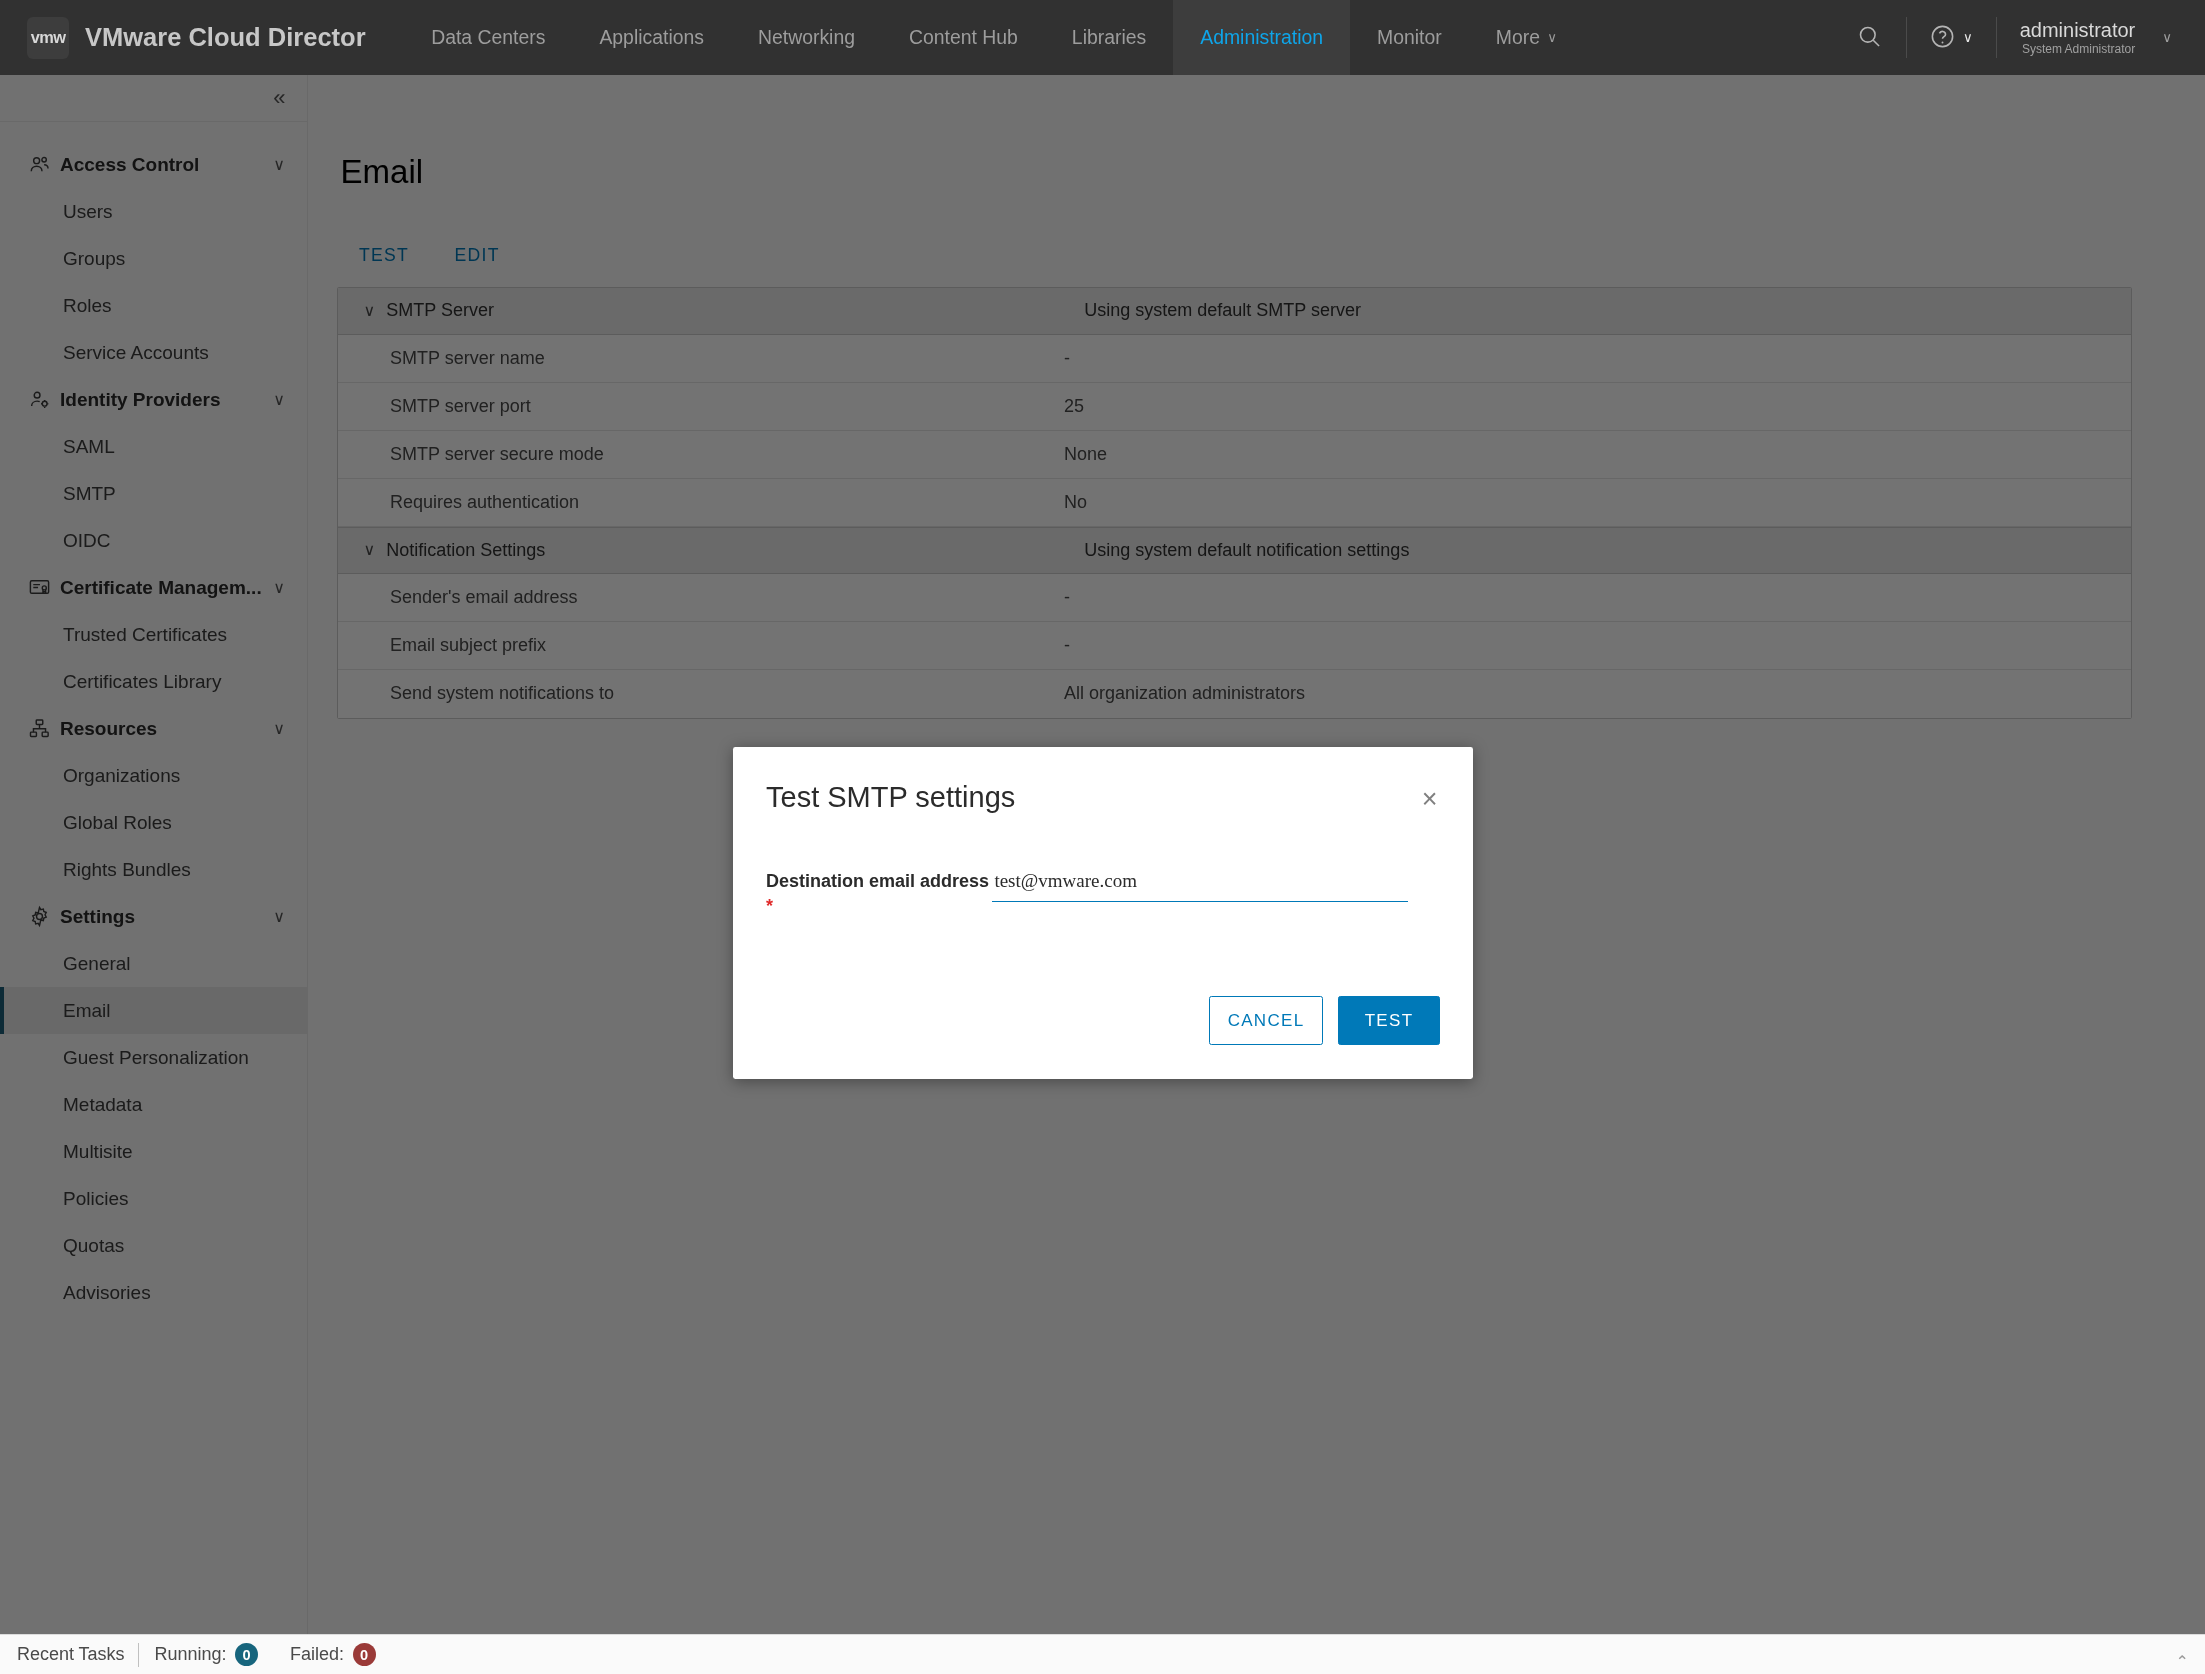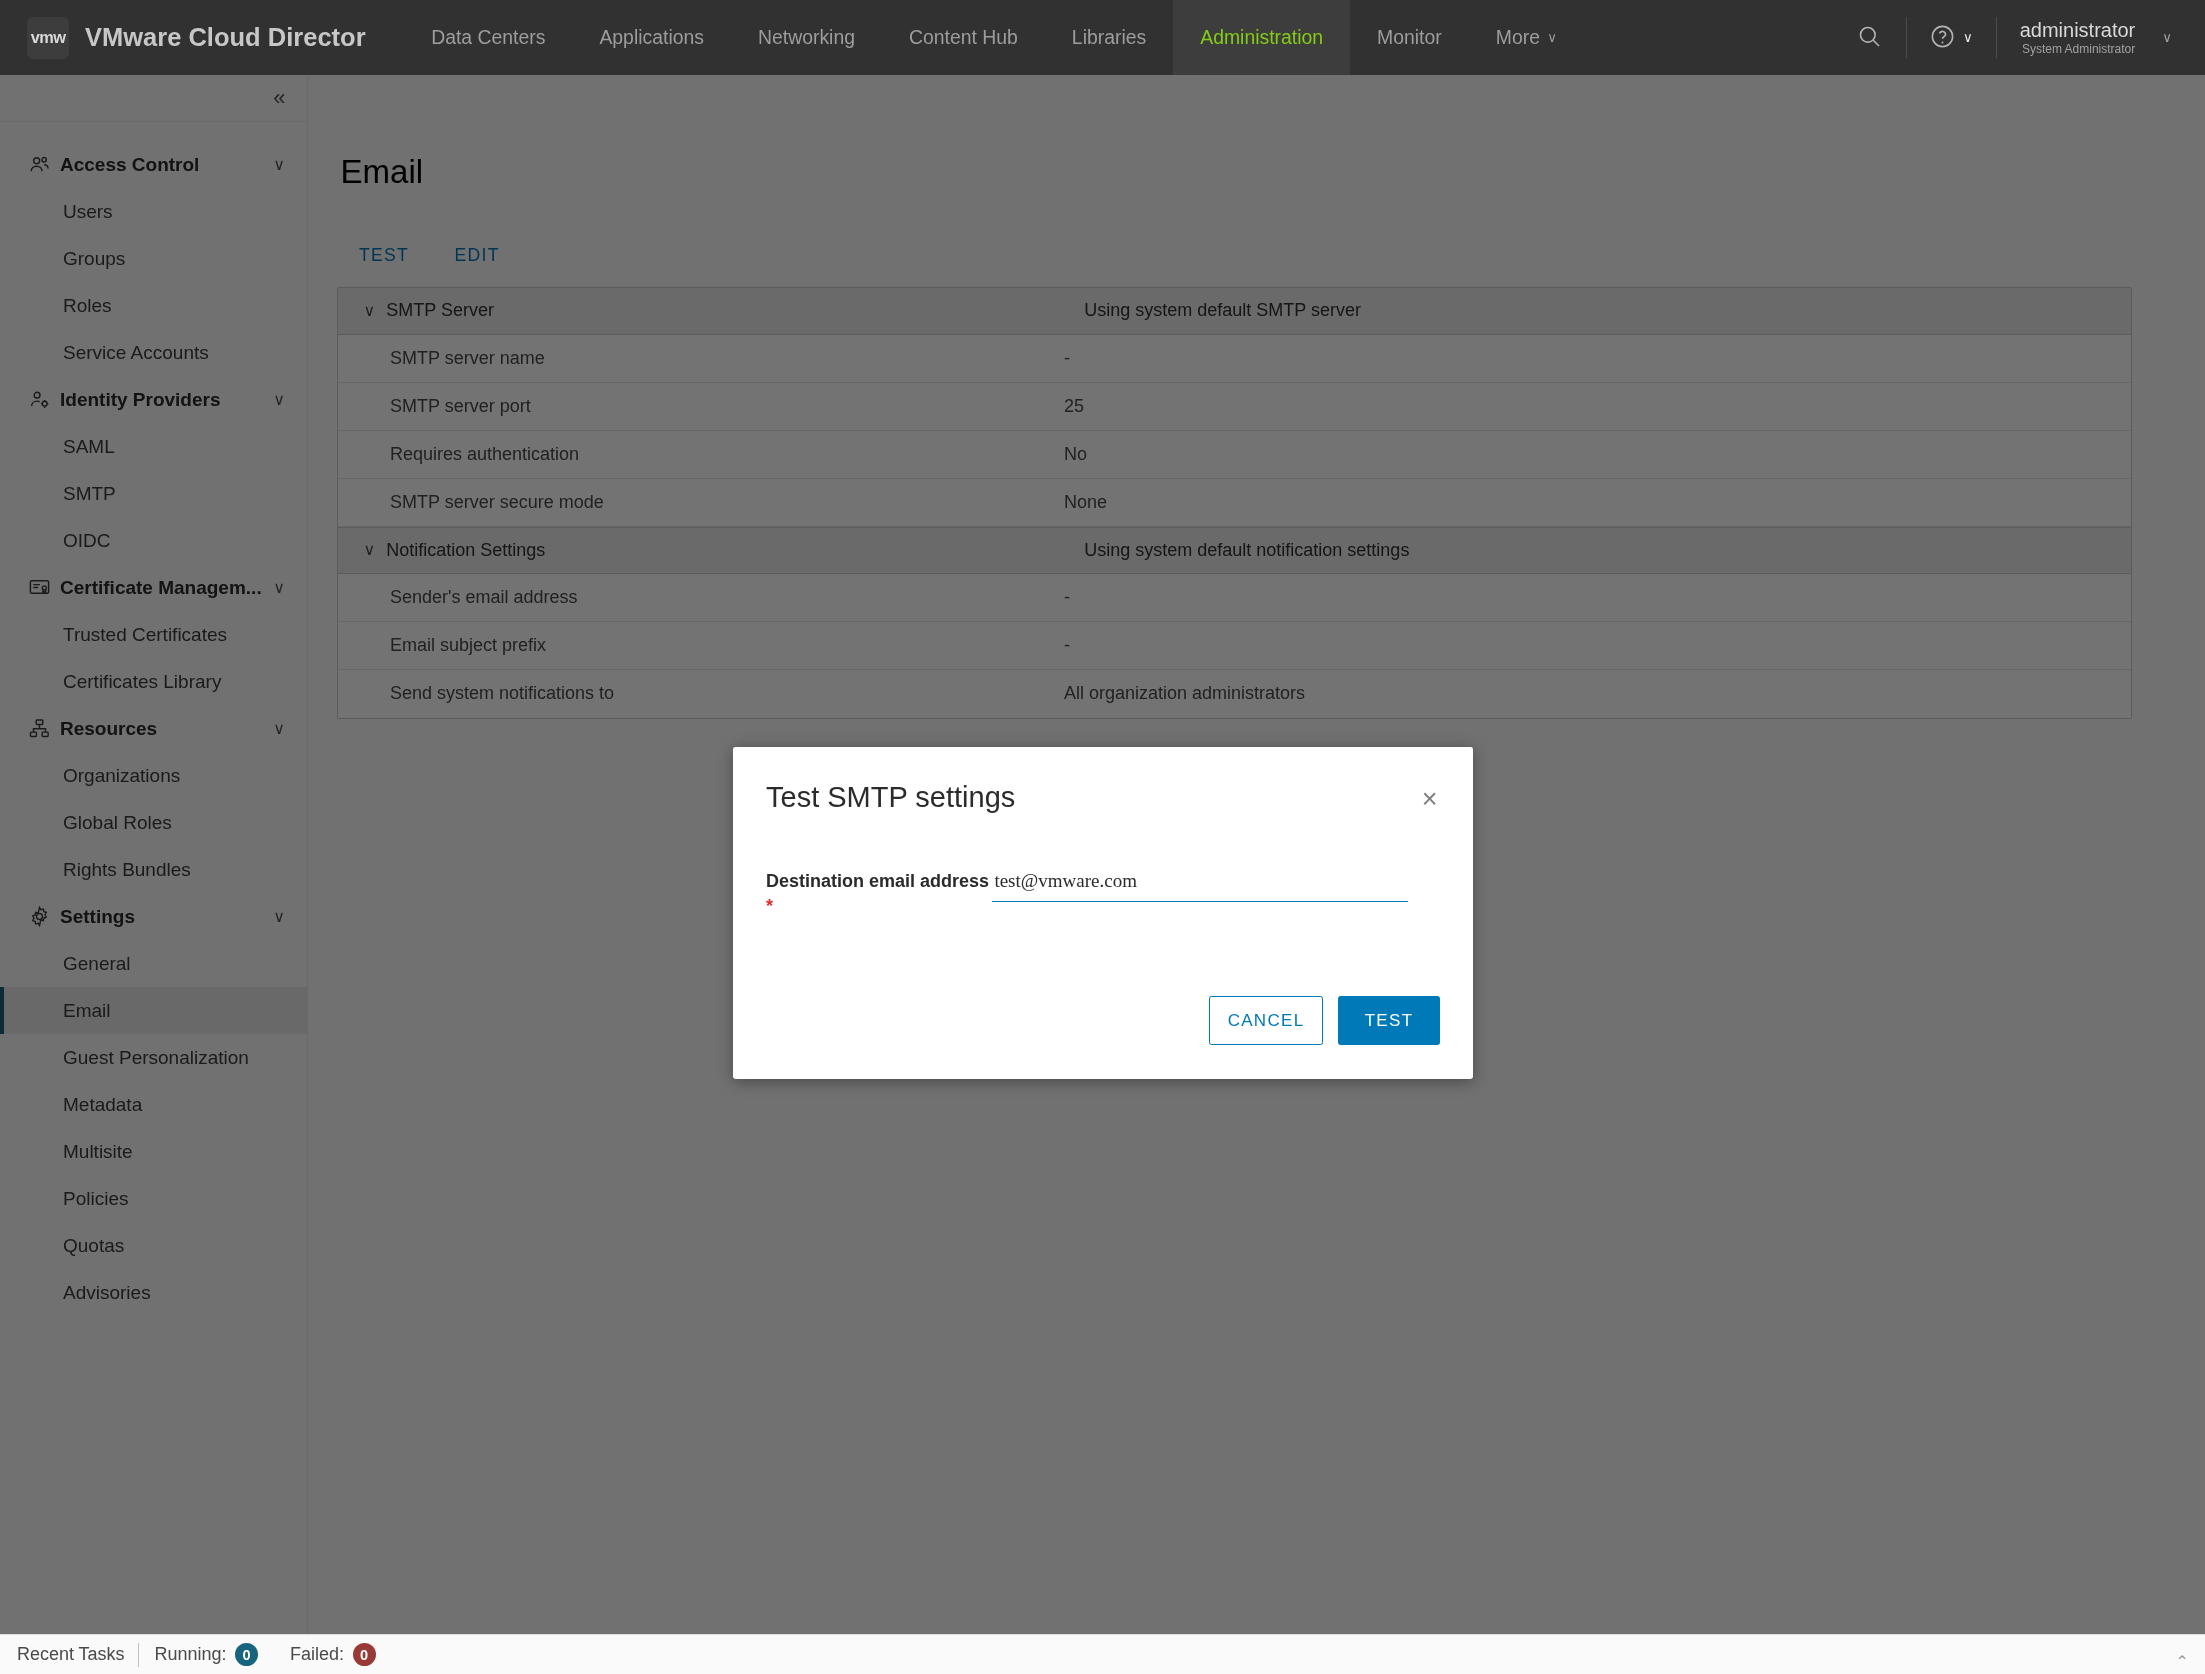--- a/index.html
+++ b/index.html
@@ -73,21 +73,21 @@
     align-items: center;
     padding: 0 27px;
     font-size: 19.4px;
     color: #9d9d9d;
     white-space: nowrap;
     cursor: pointer;
     user-select: none;
   }
   .nav-item.active {
     background: #3d3d3d;
-    color: #84cc16;
+    color: #0ea5e9;
     text-align: center;
   }
   .nav-caret {
     margin-left: 7.3px;
     font-size: 13.3px;
     line-height: 1;
   }
 
   .header-right {
     display: flex;
@@ -618,26 +618,26 @@
         </div>
         <div class="st-row">
           <span class="st-label">SMTP server name</span>
           <span class="st-value">-</span>
         </div>
         <div class="st-row">
           <span class="st-label">SMTP server port</span>
           <span class="st-value">25</span>
         </div>
         <div class="st-row">
+          <span class="st-label">SMTP server secure mode</span>
+          <span class="st-value">None</span>
+        </div>
+        <div class="st-row">
           <span class="st-label">Requires authentication</span>
           <span class="st-value">No</span>
-        </div>
-        <div class="st-row">
-          <span class="st-label">SMTP server secure mode</span>
-          <span class="st-value">None</span>
         </div>
 
         <div class="st-section" style="border-top:0.6px solid #cccccc;">
           <span class="st-caret">∨</span>
           <span class="st-label">Notification Settings</span>
           <span class="st-value">Using system default notification settings</span>
         </div>
         <div class="st-row">
           <span class="st-label">Sender's email address</span>
           <span class="st-value">-</span>

